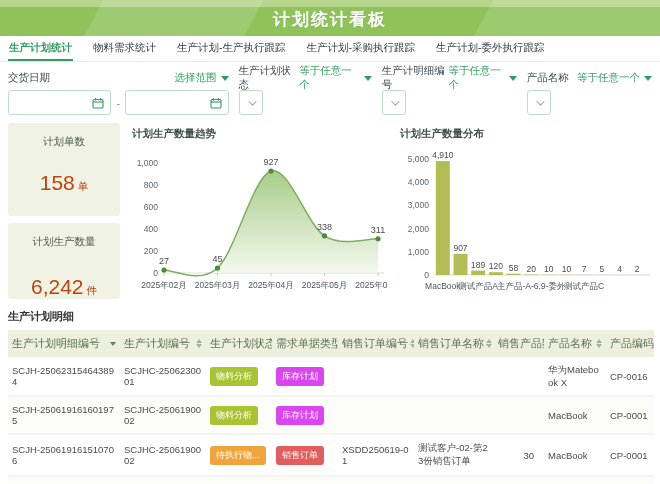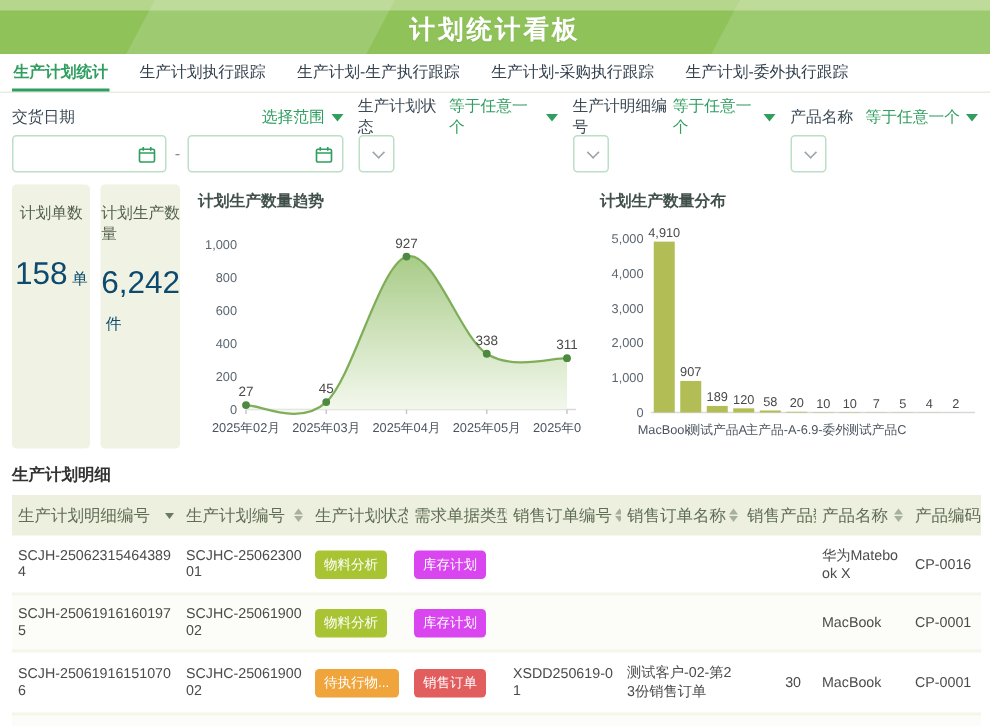--- a/index.html
+++ b/index.html
@@ -28,25 +28,25 @@
   .fop { display:flex; align-items:center; gap:4px; font-size:10.5px; color:#2f9e5f; cursor:pointer; }
   .tri-dn-g { width:0; height:0; border-left:4px solid transparent; border-right:4px solid transparent; border-top:5px solid #2f9e5f; }
   .frow2 { display:flex; align-items:center; gap:5px; margin-top:4px; }
   .dateinput { flex:1; display:flex; align-items:center; justify-content:flex-end; height:25px; border:1px solid #bcdfc6; border-radius:3px; background:#fff; padding:0 6px; cursor:text; }
   .dash { color:#8a8a8a; font-size:11px; }
   .selectbox { display:flex; align-items:center; justify-content:flex-end; height:25px; border:1px solid #bcdfc6; border-radius:3px; background:#fff; padding:0 8px; cursor:pointer; }
   .chev { width:6px; height:6px; border-right:1.3px solid #9aa3ab; border-bottom:1.3px solid #9aa3ab; transform:rotate(45deg) translateY(-2px); }
 
   
   .dashrow { display:flex; gap:8px; padding:2px 8px 0; height:178px; }
-  .kpicol { width:118px; display:flex; flex-direction:row; gap:7px; }
+  .kpicol { width:118px; display:flex; flex-direction:column; gap:7px; }
   .kpicard { background:#f0f2e4; border-radius:3px; display:flex; flex-direction:column; align-items:center; padding-top:12px; }
-  .kpicard.c1 { flex:1.25; } .kpicard.c2 { flex:1; }
+  .kpicard.c1 { flex:1.25; } .kpicard.c2 { flex:1;gap:12px; }
   .kpilabel { font-size:10.5px; color:#53624c; }
-  .kpivalue { margin-top:22px; font-size:21px; color:#0c4a6e; }
+  .kpivalue { margin-top:22px; font-size:21px; color:#c2410c; }
   .kpicard.c2 .kpivalue { margin-top:14px; }
   .kpiunit { font-size:10.5px; margin-left:3px; }
   .chartbox { position:relative; }
   .trendbox { width:266px; } .distbox { flex:1; }
   .charttitle { font-size:10.5px; color:#41504a; font-weight:bold; padding:4px 0 2px 4px; }
 
   
   .tablesect { padding:6px 8px 0; }
   .tabletitle { font-size:11px; font-weight:bold; color:#333; margin:4px 0 6px; }
   table { width:100%; border-collapse:collapse; table-layout:fixed; }
@@ -75,21 +75,21 @@
 
   <div class="banner">
     <div class="lightband"></div>
     <div class="slash1"></div>
     <div class="slash2"></div>
     <h1>计划统计看板</h1>
   </div>
 
   <div class="tabs" id="tabbar">
       <div class="tab active">生产计划统计</div>
-      <div class="tab">生产计划执行跟踪</div>
+      <div class="tab">物料需求统计</div>
       <div class="tab">生产计划-生产执行跟踪</div>
       <div class="tab">生产计划-采购执行跟踪</div>
       <div class="tab">生产计划-委外执行跟踪</div>
     </div>
 
   <div class="filters">
     <div class="fgroup fg1">
       <div class="frow1">
         <span class="flabel">交货日期</span>
         <span class="fop">

